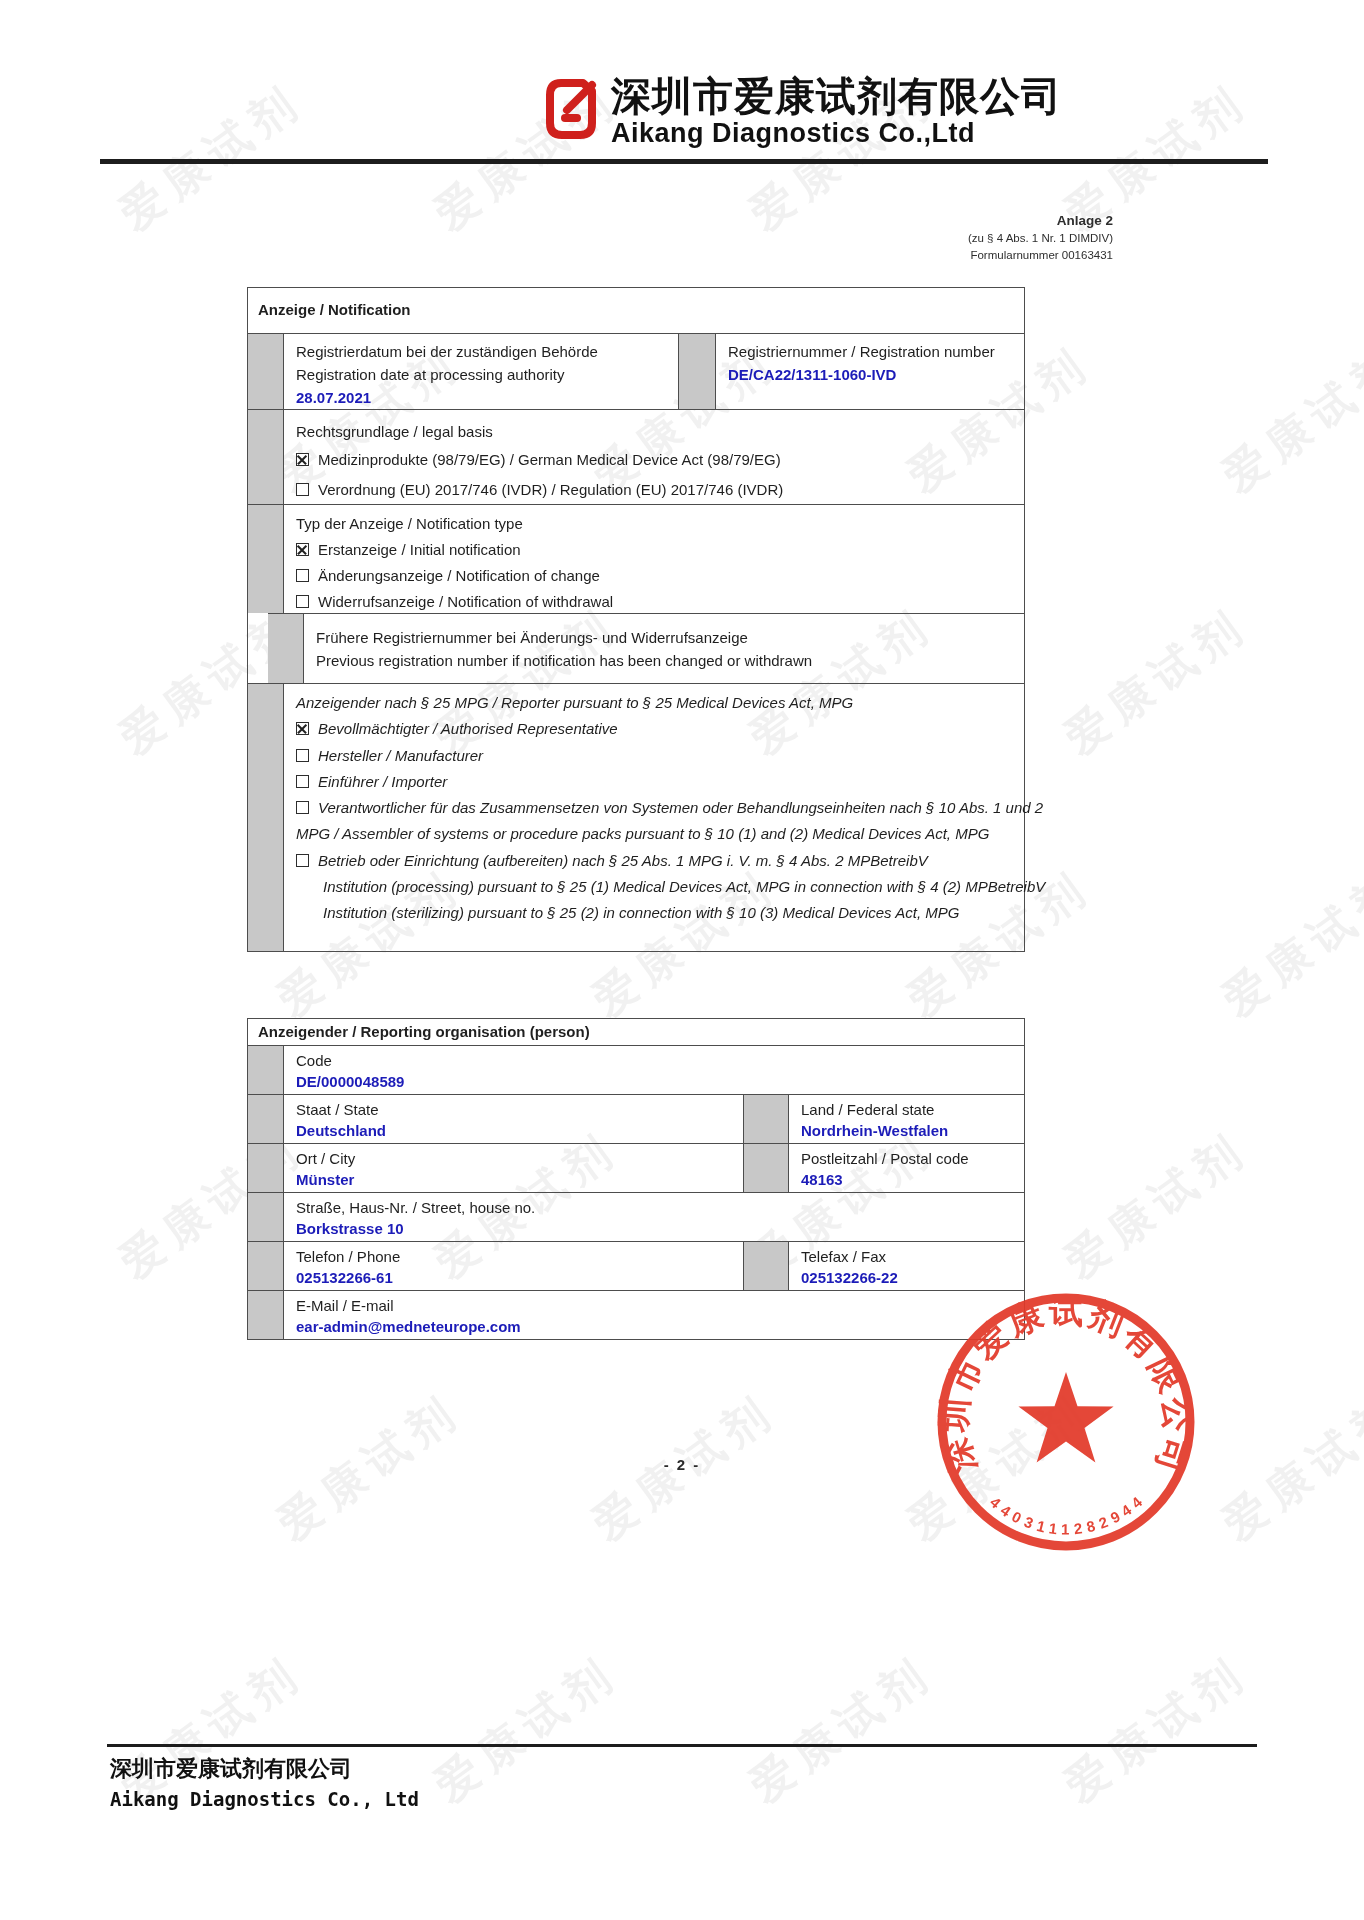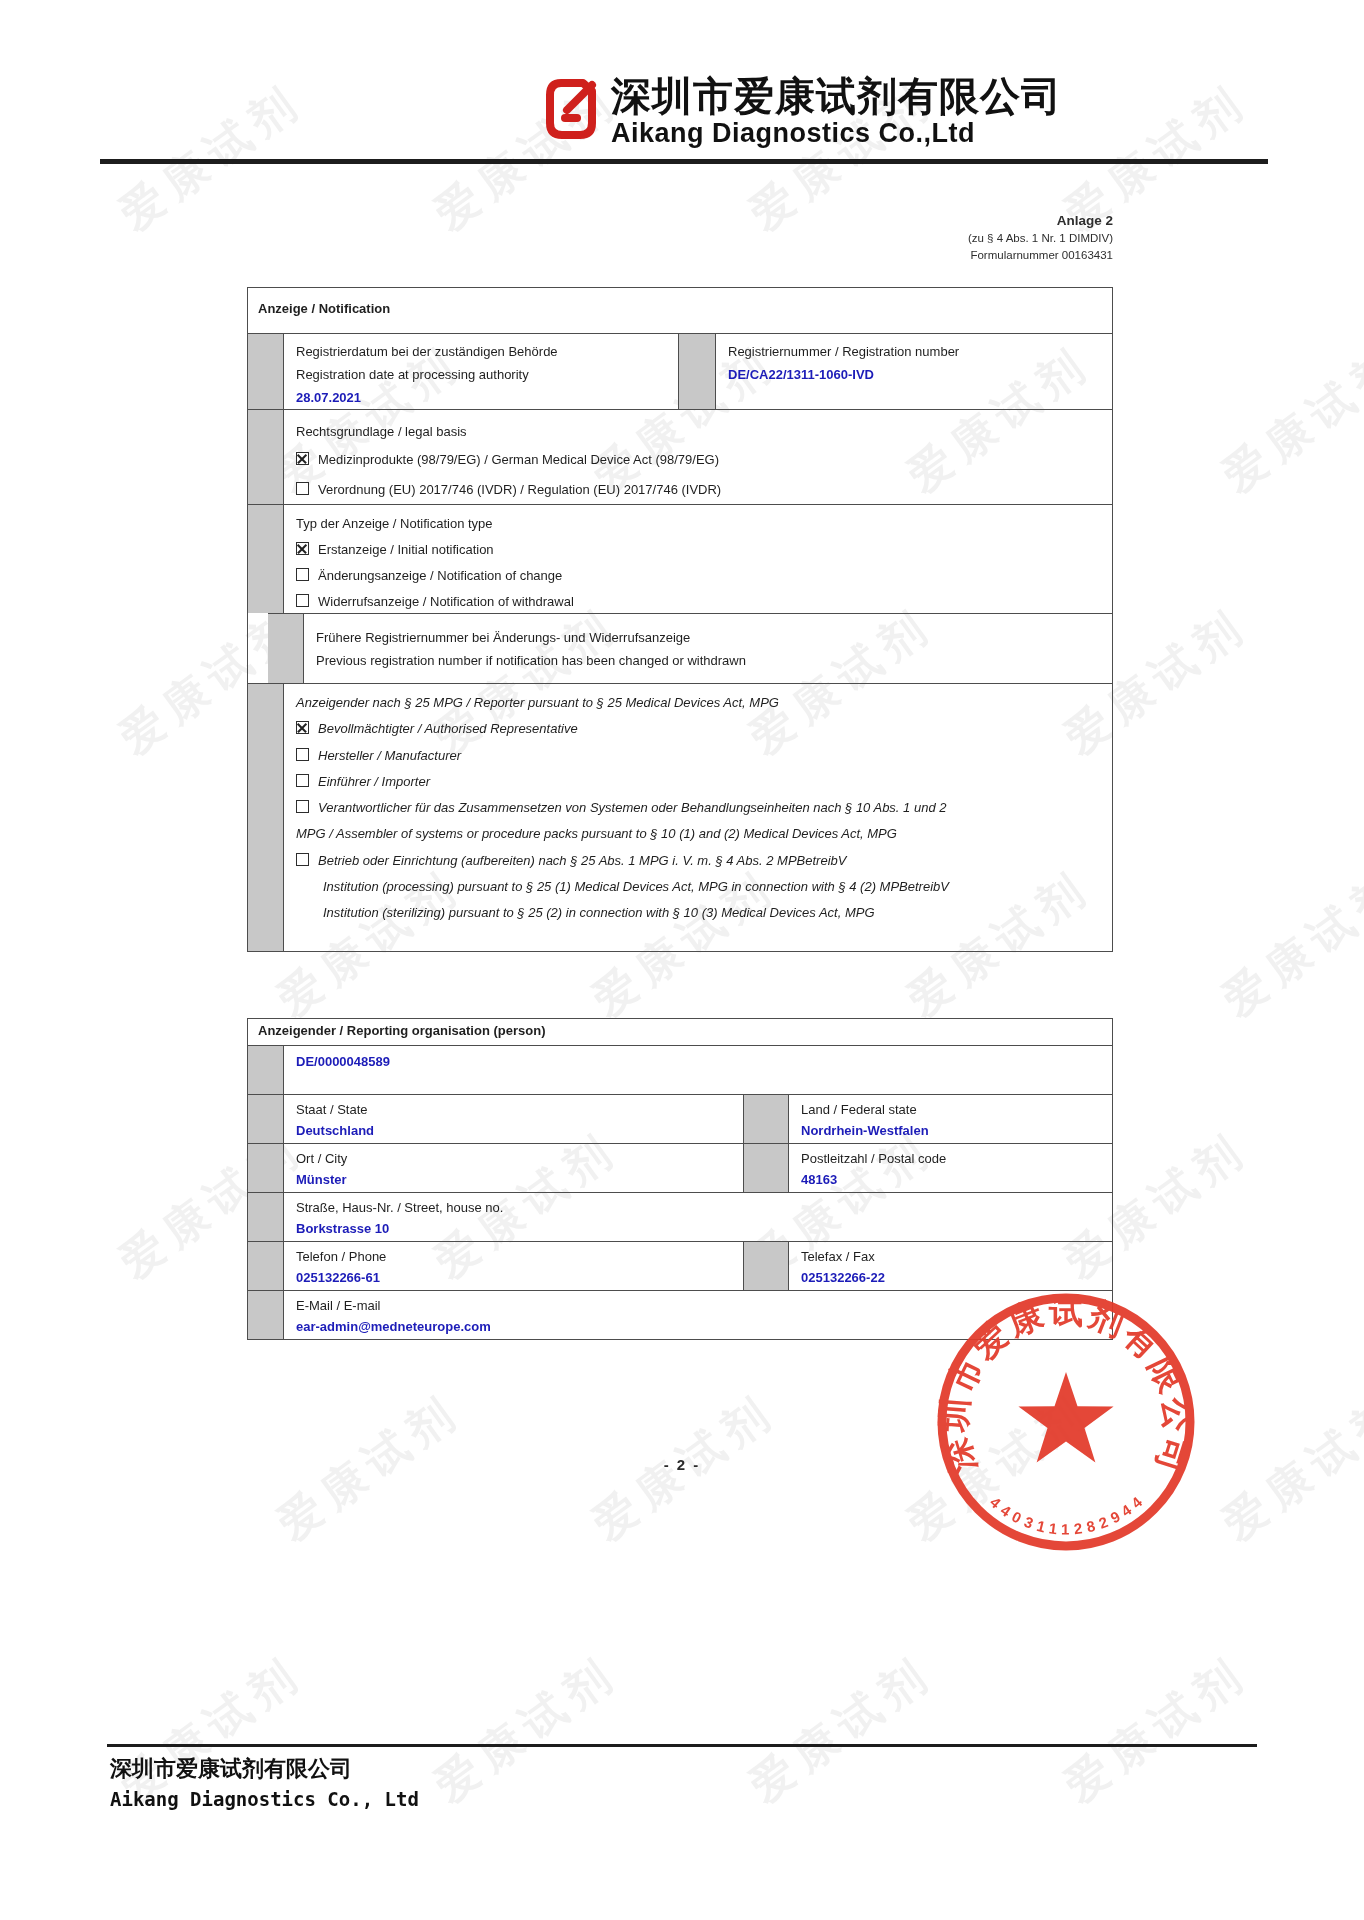--- a/index.html
+++ b/index.html
@@ -13,22 +13,22 @@
   .brand{position:absolute;left:543px;top:74px;display:flex;align-items:flex-start;z-index:2;}
   .brand-text{margin-left:12px;}
   .brand-cn{font-size:40px;font-weight:bold;line-height:44px;letter-spacing:1px;color:#111;}
   .brand-en{font-size:27px;font-weight:bold;line-height:30px;letter-spacing:0.5px;color:#111;}
   .top-rule{position:absolute;left:100px;top:159px;width:1168px;height:5px;background:#1d1d1d;z-index:2;}
   
   .annex{position:absolute;top:212px;right:251px;text-align:right;z-index:2;color:#2e2e2e;}
   .annex-l1{font-size:13.5px;font-weight:bold;line-height:18px;}
   .annex-l2,.annex-l3{font-size:11.5px;line-height:17px;}
   
-  .ftable{position:absolute;left:247px;width:866px;border:1.5px solid #4d4d4d;z-index:1;
-          box-sizing:border-box;background:transparent;font-size:13px;}
+  .ftable{position:absolute;left:247px;width:778px;border:1.5px solid #4d4d4d;z-index:1;
+          box-sizing:border-box;background:transparent;font-size:15px;}
   .t1{top:287px;}
   .t2{top:1018px;}
   .frow{display:flex;border-top:1.5px solid #4d4d4d;box-sizing:border-box;align-items:stretch;}
   .frow:first-child{border-top:none;}
   .thead{font-weight:bold;padding:13px 10px 0 10px;box-sizing:border-box;}
   .t1 .thead{height:45px;}
   .t2 .thead{height:26px;padding:4px 10px 0 10px;}
   .gcell{width:36px;flex:0 0 36px;background:#c8c8c8;border-right:1.5px solid #4d4d4d;box-sizing:border-box;}
   .gsep{background:#c8c8c8;border-left:1.5px solid #4d4d4d;border-right:1.5px solid #4d4d4d;box-sizing:border-box;}
   .t1 .gsep{width:38px;flex:0 0 38px;}
@@ -231,20 +231,21 @@
   </div>
 
   <div class="ftable t2">
     <div class="frow">
         <div class="thead">Anzeigender / Reporting organisation (person)</div>
       </div>
 
     <div class="frow h49">
       <div class="gcell"></div>
       <div class="cell cgrow">
+        <div class="lbl">Code</div>
         <div class="val blue">DE/0000048589</div>
       </div>
     </div>
 
 
     <div class="frow h49">
       <div class="gcell"></div>
       <div class="cell t2c1">
         <div class="lbl">Staat / State</div>
         <div class="val blue">Deutschland</div>

